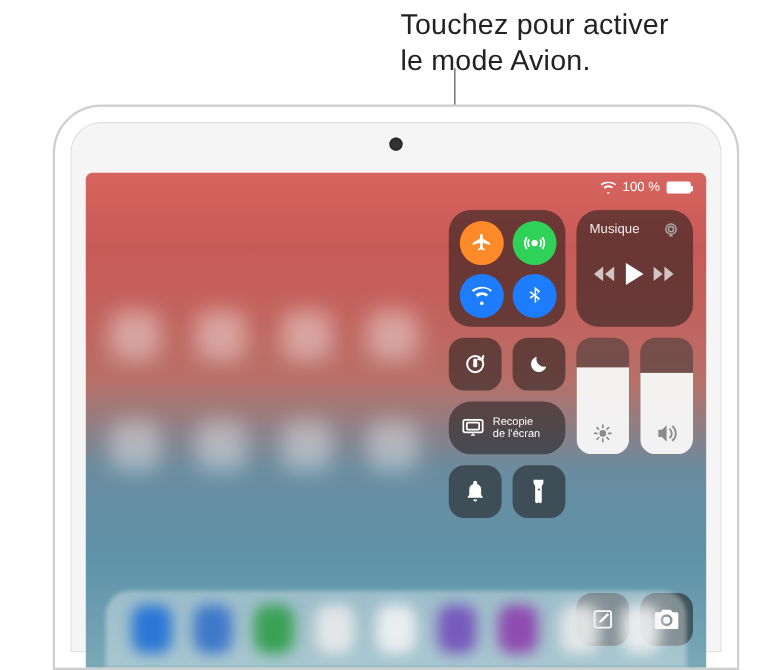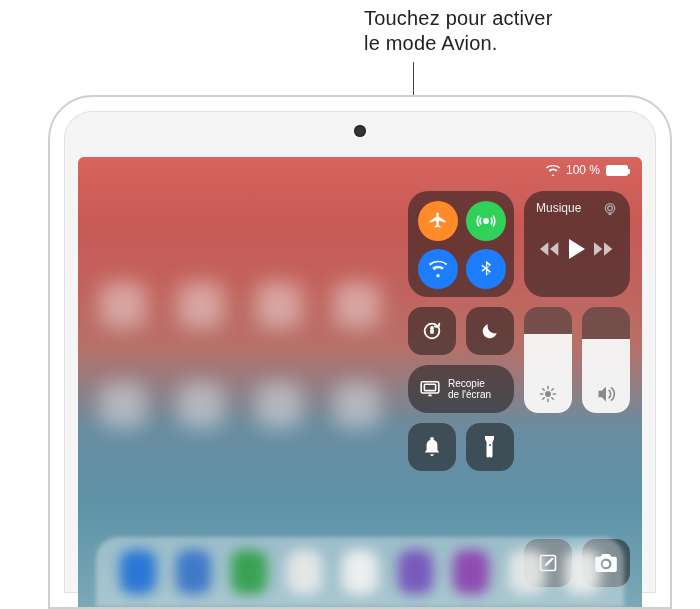--- a/index.html
+++ b/index.html
@@ -10,21 +10,21 @@
   background: #fff;
   position: relative;
   overflow: hidden;
 }
 
 
 .callout {
   position: absolute;
   top: 6px;
   left: 364px;
-  font-size: 20px;
+  font-size: 26px;
   line-height: 1.25;
   color: #222;
   letter-spacing: 0.2px;
 }
 .callout-line {
   position: absolute;
   left: 413px;
   top: 62px;
   width: 1px;
   height: 190px;

